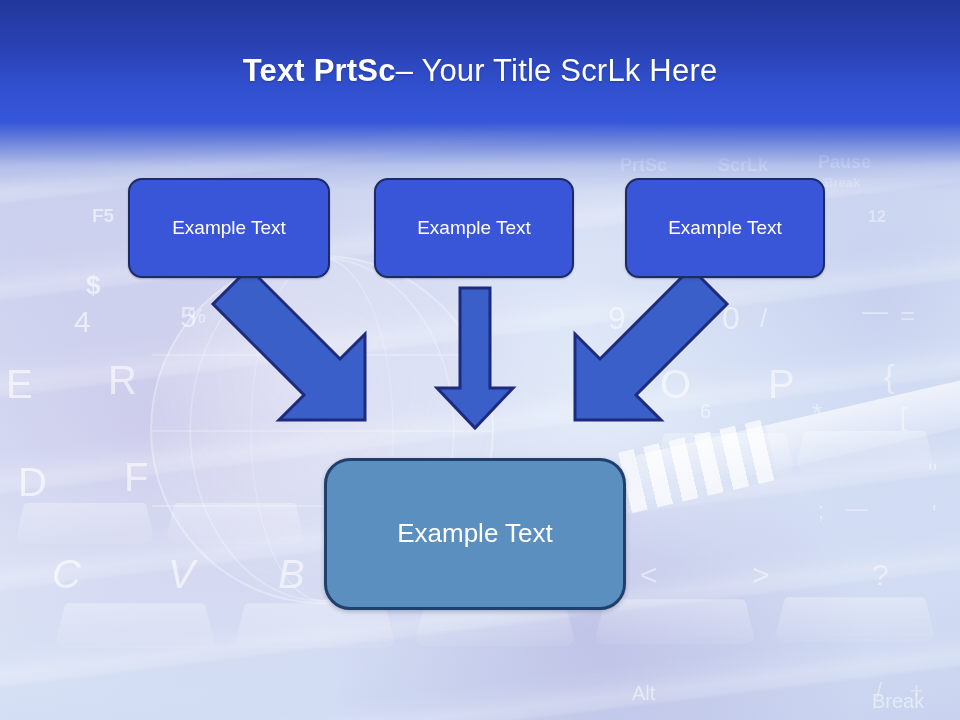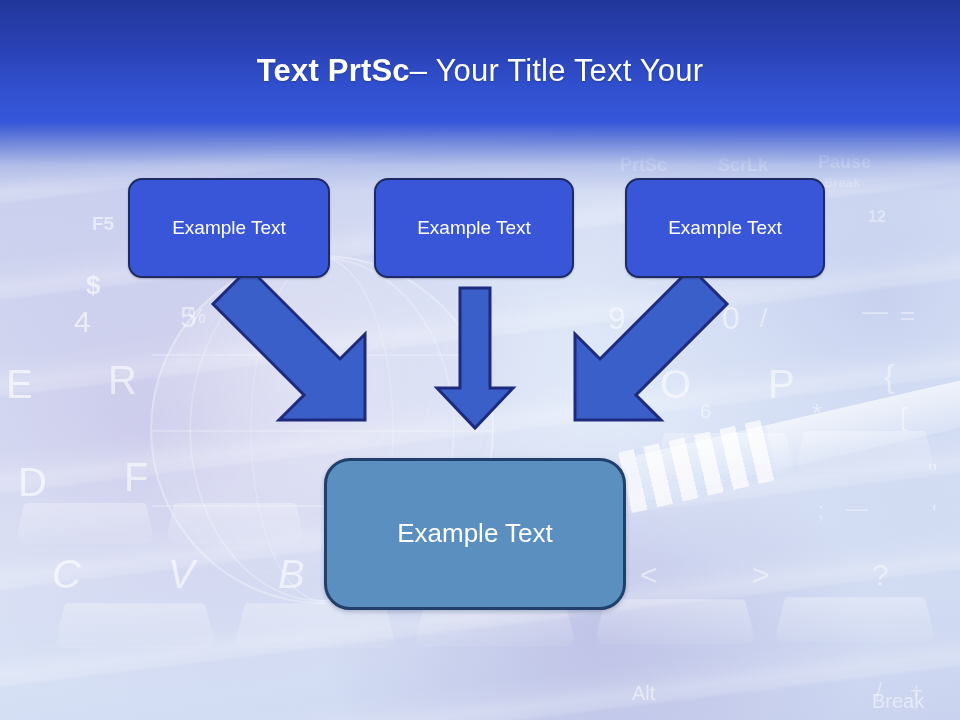--- a/index.html
+++ b/index.html
@@ -232,21 +232,21 @@
   <div class="keycap" style="left:240px; top:600px; width:150px; height:48px;"></div>
   <div class="keycap" style="left:420px; top:598px; width:150px; height:48px;"></div>
   <div class="keycap" style="left:600px; top:596px; width:150px; height:48px;"></div>
   <div class="keycap" style="left:780px; top:594px; width:150px; height:48px;"></div>
   <div class="keycap" style="left:20px;  top:500px; width:130px; height:44px;"></div>
   <div class="keycap" style="left:170px; top:500px; width:130px; height:44px;"></div>
   <div class="keycap" style="left:660px; top:430px; width:130px; height:44px;"></div>
   <div class="keycap" style="left:800px; top:428px; width:130px; height:44px;"></div>
 
   <div class="bg-keys" id="bg-keys">
-      <span class="kglyph" style="left: 92px; top: 213px; font-size: 19px; font-weight: bold; color: rgba(255, 255, 255, 0.55);">F5</span>
+      <span class="kglyph" style="left: 92px; top: 205px; font-size: 19px; font-weight: bold; color: rgba(255, 255, 255, 0.55);">F5</span>
       <span class="kglyph" style="left: 86px; top: 270px; font-size: 26px; font-weight: bold; font-style: normal; color: rgba(255, 255, 255, 0.6);">$</span>
       <span class="kglyph" style="left: 188px; top: 305px; font-size: 20px; font-weight: normal; font-style: normal; color: rgba(255, 255, 255, 0.48);">%</span>
       <span class="kglyph" style="left: 74px; top: 305px; font-size: 30px; font-weight: normal; font-style: normal; color: rgba(255, 255, 255, 0.6);">4</span>
       <span class="kglyph" style="left: 180px; top: 300px; font-size: 30px; font-weight: normal; font-style: normal; color: rgba(255, 255, 255, 0.5);">5</span>
       <span class="kglyph" style="left: 6px; top: 362px; font-size: 40px; font-weight: normal; font-style: normal; color: rgba(255, 255, 255, 0.62);">E</span>
       <span class="kglyph" style="left: 108px; top: 358px; font-size: 40px; font-weight: normal; font-style: normal; color: rgba(255, 255, 255, 0.58);">R</span>
       <span class="kglyph" style="left: 18px; top: 460px; font-size: 40px; font-weight: normal; font-style: normal; color: rgba(255, 255, 255, 0.62);">D</span>
       <span class="kglyph" style="left: 124px; top: 455px; font-size: 40px; font-weight: normal; font-style: normal; color: rgba(255, 255, 255, 0.58);">F</span>
       <span class="kglyph" style="left: 52px; top: 552px; font-size: 40px; font-weight: normal; font-style: italic; color: rgba(255, 255, 255, 0.62);">C</span>
       <span class="kglyph" style="left: 168px; top: 552px; font-size: 40px; font-weight: normal; font-style: italic; color: rgba(255, 255, 255, 0.6);">V</span>
@@ -278,21 +278,21 @@
       <span class="kglyph" style="left: 876px; top: 678px; font-size: 22px; font-weight: normal; font-style: normal; color: rgba(255, 255, 255, 0.4);">/</span>
       <span class="kglyph" style="left: 910px; top: 678px; font-size: 22px; font-weight: normal; font-style: normal; color: rgba(255, 255, 255, 0.4);">+</span>
       <span class="kglyph" style="left: 632px; top: 682px; font-size: 20px; font-weight: normal; font-style: normal; color: rgba(255, 255, 255, 0.52);">Alt</span>
       <span class="kglyph" style="left: 872px; top: 690px; font-size: 20px; font-weight: normal; font-style: normal; color: rgba(255, 255, 255, 0.5);">Break</span>
     </div>
 
   <div id="title-band"></div>
   <div id="title-fade"></div>
   <div id="slide-title">
     <span class="t-strong">Text PrtSc</span>
-      <span class="t-rest"> – Your Title Text Your</span>
+      <span class="t-rest"> – Your Title ScrLk Here</span>
   </div>
 
   <svg class="arrow-svg" style="left:0; top:0;" width="960" height="720" viewBox="0 0 960 720">
 
     <g>
       <polygon class="arrow-shape" points="228,289 249,268 340,359 365,334 365,420 279,420 304,395 213,304" transform="translate(0,0)"></polygon>
     </g>
 
     <g>
       <polygon class="arrow-shape" points="460,288 490,288 490,388 513,388 475,428 437,388 460,388"></polygon>

